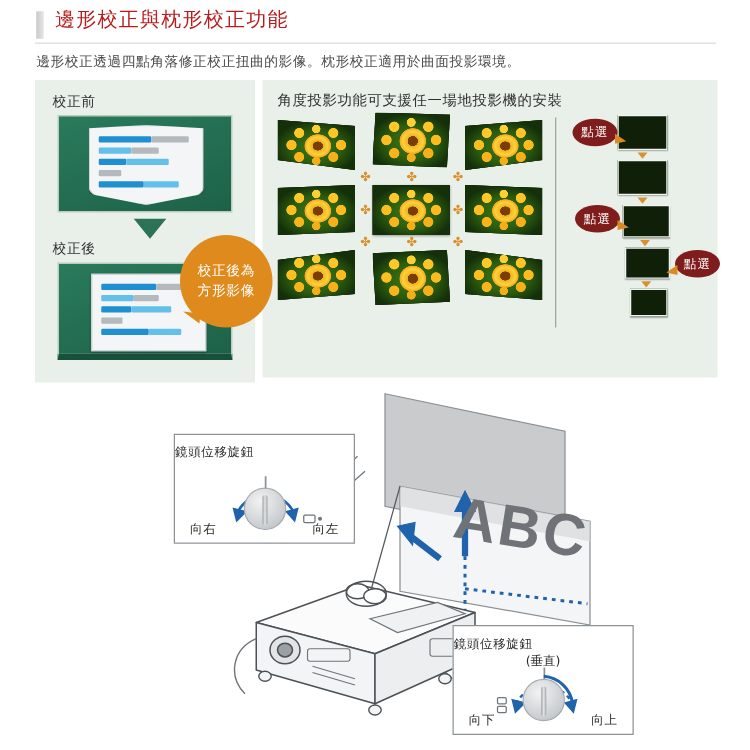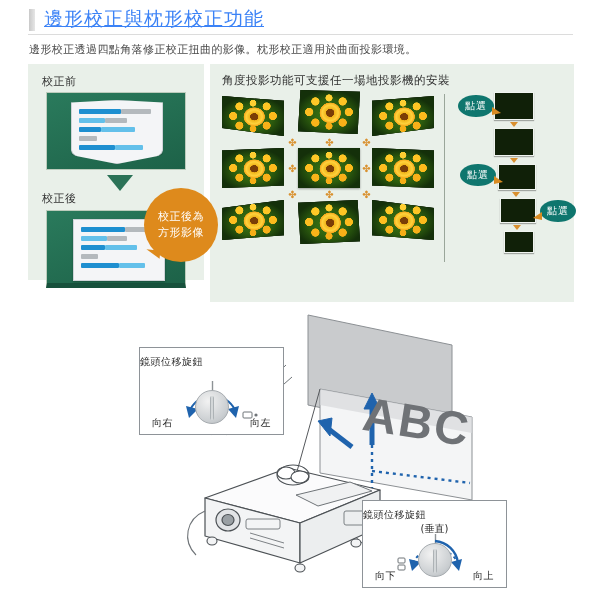--- a/index.html
+++ b/index.html
@@ -24,25 +24,24 @@
   }
   #title-accent {
     position: absolute;
     left: 29px; top: 9px;
     width: 6px; height: 22px;
     background: linear-gradient(to right, #c9c9c9, #e6e6e6);
   }
   #page-title {
     position: absolute;
     left: 44px; top: 6px;
-    font-size: 19px;
-    color: #3b82f6;
+    font-size: 16px;
+    color: #b91c1c;
     letter-spacing: 1px;
     white-space: nowrap;
-    text-decoration: underline;
   }
   #title-rule {
     position: absolute;
     left: 28px; top: 34px;
     width: 545px; height: 1px;
     background: #dcdcdc;
   }
   #subtitle {
     position: absolute;
     left: 29px; top: 42px;
@@ -50,21 +49,21 @@
     color: #4a4a4a;
     letter-spacing: 0.4px;
     white-space: nowrap;
   }
 
   
   .panel {
     position: absolute;
     background: #e9f0e9;
   }
-  #left-panel  { left: 28px;  top: 64px; width: 176px; height: 216px; }
+  #left-panel  { left: 28px;  top: 64px; width: 176px; height: 242px; }
   #right-panel { left: 210px; top: 64px; width: 364px; height: 238px; }
 
   .panel-heading {
     position: absolute;
     font-size: 11px;
     color: #2f2f2f;
     white-space: nowrap;
     letter-spacing: 0.5px;
   }
 
@@ -179,21 +178,21 @@
     position: absolute;
     width: 9px; height: 9px;
     color: #d9912f;
     font-size: 10px;
     line-height: 9px;
     text-align: center;
   }
 
   .bubble {
     position: absolute;
-    background: #0f766e;
+    background: #7f1d1d;
     color: #ffffff;
     font-size: 10px;
     letter-spacing: 1px;
     border-radius: 50% / 50%;
     padding: 4px 7px;
     white-space: nowrap;
     z-index: 4;
   }
   .bubble::after {
     content: "";

